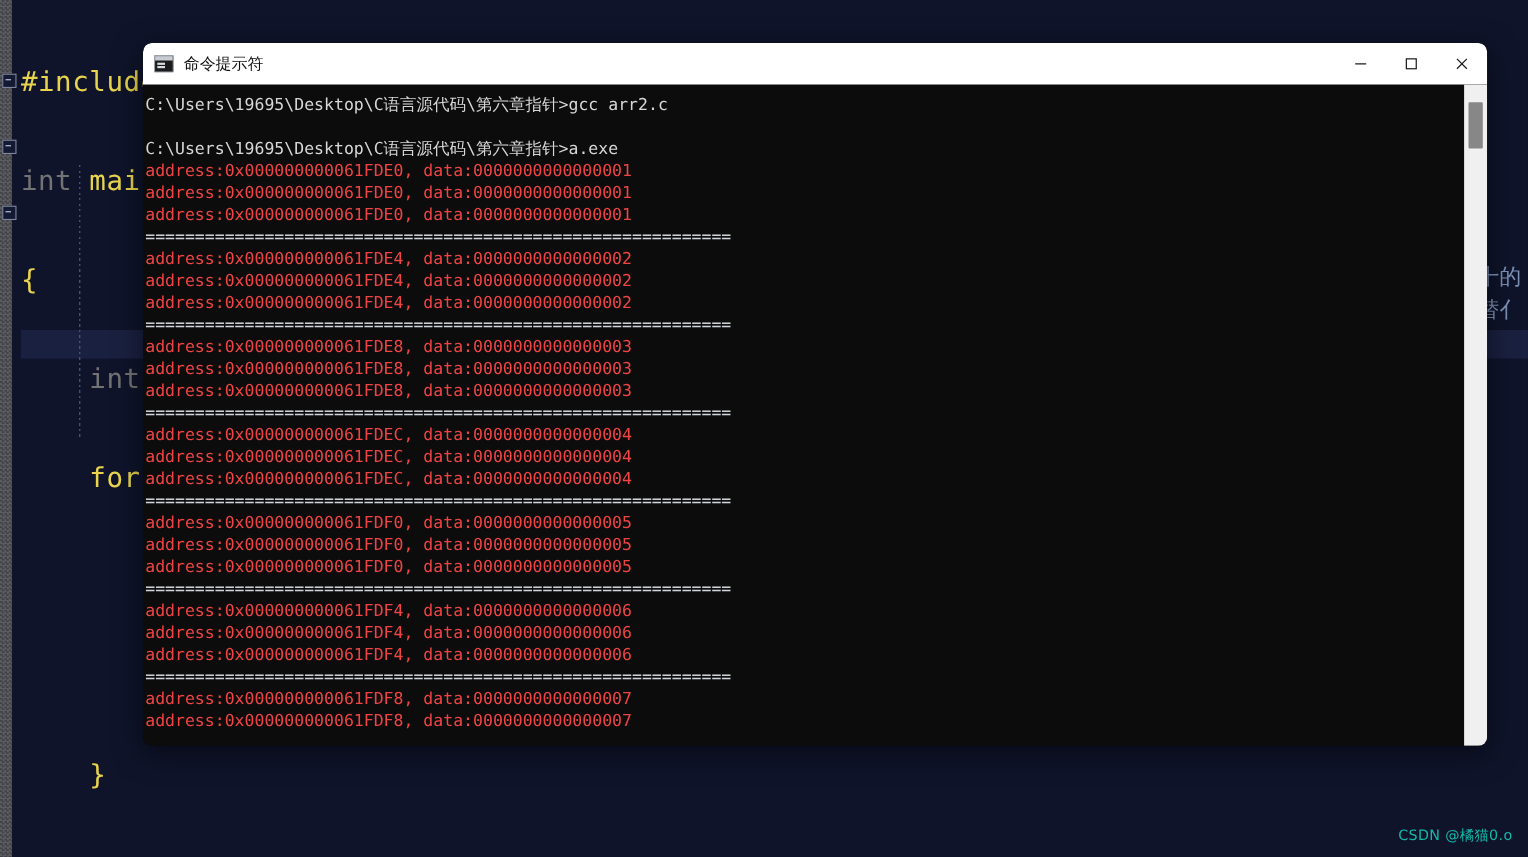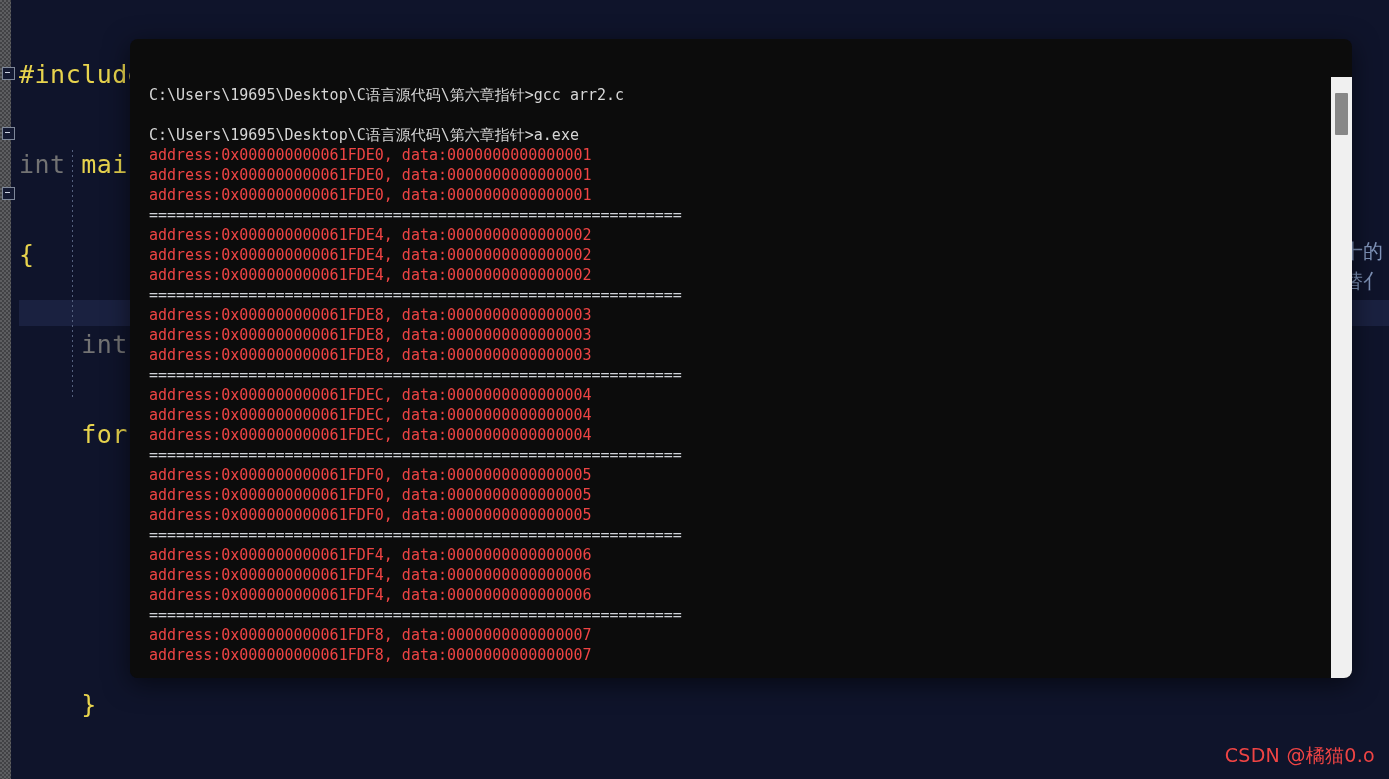--- a/index.html
+++ b/index.html
@@ -55,21 +55,21 @@
   }
   #right-cjk{
     position:absolute;right:0;top:236px;
     font-family:"DejaVu Sans","Liberation Sans",sans-serif;
     font-size:20px;line-height:30px;color:#7f93b8;
     white-space:pre;text-align:left;
     width:46px;overflow:hidden;
   }
   #watermark{
     position:absolute;right:14px;bottom:10px;
-    color:#ef4444;font-size:19px;
+    color:#14b8a6;font-size:13px;
     font-family:"DejaVu Sans","Liberation Sans",sans-serif;
     letter-spacing:.3px;
   }
 
   
   #cmd-window{
     position:absolute;left:130px;top:39px;width:1222px;height:639px;
     border-radius:8px 8px 8px 8px;
     box-shadow:0 6px 26px rgba(0,0,0,.55);
     overflow:hidden;
@@ -105,21 +105,21 @@
   }
   .wbtn svg{display:block;}
 
   #cmd-body{
     position:absolute;left:0;top:38px;right:0;bottom:0;
     background:#0c0c0c;
     display:flex;
   }
   #term{
     flex:1 1 auto;position:relative;overflow:hidden;
-    padding:8px 0 0 19px;
+    padding:8px 0 0 2px;
   }
   #term-text{
     font-family:"DejaVu Sans Mono","Liberation Mono",monospace;
     font-size:15px;line-height:20px;
     white-space:pre;
     color:#ccc;
     margin-left:0;
   }
   .t-path{color:#d7d7d7;}
   .t-addr{color:#ef4444;}
@@ -163,20 +163,43 @@
   </div>
 
   <div id="right-cjk">十的
 替亻</div>
 
   <div id="watermark">CSDN @橘猫0.o</div>
 </div>
 
 <div id="cmd-window">
 
+  <div id="titlebar">
+    <div id="app-icon"></div>
+    <div id="win-title">命令提示符</div>
+
+    <div class="wbtns">
+      <div class="wbtn" id="btn-min">
+        <svg width="12" height="12" viewBox="0 0 12 12">
+            <line x1="1" y1="6" x2="11" y2="6" stroke="currentColor" stroke-width="1.1"></line>
+          </svg>
+      </div>
+      <div class="wbtn" id="btn-max">
+        <svg width="12" height="12" viewBox="0 0 12 12">
+            <rect x="1.5" y="1.5" width="9" height="9" fill="none" stroke="currentColor" stroke-width="1.1"></rect>
+          </svg>
+      </div>
+      <div class="wbtn" id="btn-close">
+        <svg width="12" height="12" viewBox="0 0 12 12">
+            <line x1="1.5" y1="1.5" x2="10.5" y2="10.5" stroke="currentColor" stroke-width="1.1"></line>
+            <line x1="10.5" y1="1.5" x2="1.5" y2="10.5" stroke="currentColor" stroke-width="1.1"></line>
+          </svg>
+      </div>
+    </div>
+  </div>
 
   <div id="cmd-body">
     <div id="term">
       <div id="term-text"><div class="t-path">C:\Users\19695\Desktop\C语言源代码\第六章指针&gt;gcc arr2.c</div><div class="t-path">&nbsp;</div><div class="t-path">C:\Users\19695\Desktop\C语言源代码\第六章指针&gt;a.exe</div><div class="t-addr">address:0x000000000061FDE0, data:0000000000000001</div><div class="t-addr">address:0x000000000061FDE0, data:0000000000000001</div><div class="t-addr">address:0x000000000061FDE0, data:0000000000000001</div><div class="t-sep">===========================================================</div><div class="t-addr">address:0x000000000061FDE4, data:0000000000000002</div><div class="t-addr">address:0x000000000061FDE4, data:0000000000000002</div><div class="t-addr">address:0x000000000061FDE4, data:0000000000000002</div><div class="t-sep">===========================================================</div><div class="t-addr">address:0x000000000061FDE8, data:0000000000000003</div><div class="t-addr">address:0x000000000061FDE8, data:0000000000000003</div><div class="t-addr">address:0x000000000061FDE8, data:0000000000000003</div><div class="t-sep">===========================================================</div><div class="t-addr">address:0x000000000061FDEC, data:0000000000000004</div><div class="t-addr">address:0x000000000061FDEC, data:0000000000000004</div><div class="t-addr">address:0x000000000061FDEC, data:0000000000000004</div><div class="t-sep">===========================================================</div><div class="t-addr">address:0x000000000061FDF0, data:0000000000000005</div><div class="t-addr">address:0x000000000061FDF0, data:0000000000000005</div><div class="t-addr">address:0x000000000061FDF0, data:0000000000000005</div><div class="t-sep">===========================================================</div><div class="t-addr">address:0x000000000061FDF4, data:0000000000000006</div><div class="t-addr">address:0x000000000061FDF4, data:0000000000000006</div><div class="t-addr">address:0x000000000061FDF4, data:0000000000000006</div><div class="t-sep">===========================================================</div><div class="t-addr">address:0x000000000061FDF8, data:0000000000000007</div><div class="t-addr">address:0x000000000061FDF8, data:0000000000000007</div></div>
     </div>
     <div id="term-scroll">
       <div id="term-thumb"></div>
     </div>
   </div>
 </div>

